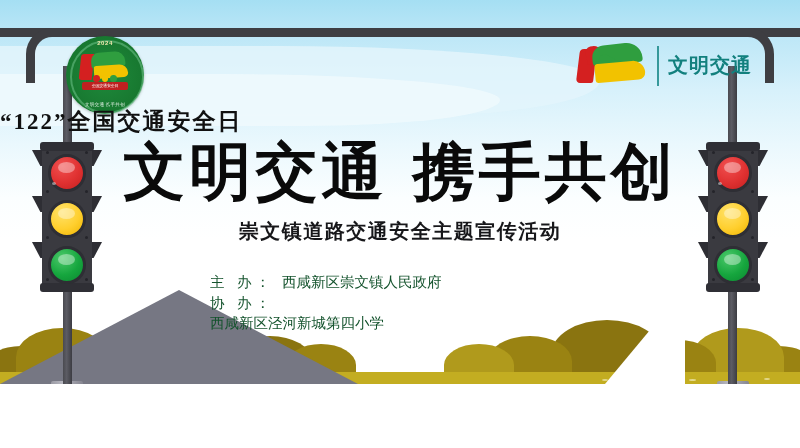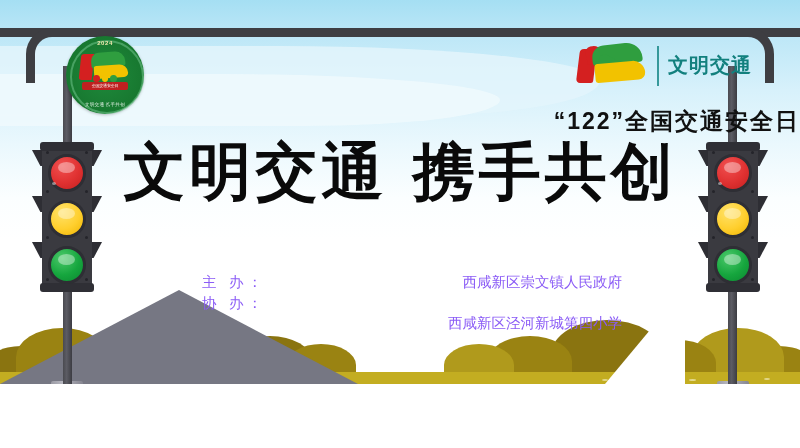--- a/index.html
+++ b/index.html
@@ -108,36 +108,36 @@
   .lm-yellow{position:absolute;left:19px;top:19px;width:50px;height:19px;background:#f2c200;
             border-radius:5px 18px 10px 4px;transform:rotate(-5deg);}
   .lm-green2{position:absolute;left:22px;top:14px;width:22px;height:12px;background:#2f9e3f;border-radius:6px;transform:rotate(30deg);}
   .logo-div{width:2px;height:40px;background:#1b8a8a;opacity:.85;}
   .logo-txt{display:flex;flex-direction:column;justify-content:center;line-height:1.08;}
   .logo-txt span{font-size:20px;font-weight:bold;color:#12807e;letter-spacing:1px;
         font-family:"DejaVu Sans","Liberation Sans",sans-serif;}
 
   
   .content{position:absolute;left:0;top:0;width:800px;height:448px;}
-  .kicker{position:absolute;left:0;top:106px;width:800px;text-align:right;
+  .kicker{position:absolute;left:0;top:106px;width:800px;text-align:left;
         font-size:23px;font-weight:bold;color:#111;letter-spacing:2px;
-        font-family:Liberation Sans, sans-serif;}
+        font-family:Liberation Serif, serif;}
   .headline{position:absolute;left:0;top:139px;width:800px;text-align:center;
         font-size:62px;font-weight:bold;color:#0a0a0a;letter-spacing:4px;line-height:1.05;
         font-family:"DejaVu Serif","Liberation Serif",serif;}
   .subhead{position:absolute;left:0;top:218px;width:800px;text-align:center;
         font-size:20px;font-weight:bold;color:#17171a;letter-spacing:1.5px;
         font-family:"DejaVu Serif","Liberation Serif",serif;}
 
-  .credits{position:absolute;left:202px;top:272px;width:420px;
-        font-size:14.5px;color:#8b5cf6;line-height:1.43;
+  .credits{position:absolute;left:210px;top:272px;width:420px;
+        font-size:14.5px;color:#14532d;line-height:1.43;
         font-family:"DejaVu Sans","Liberation Sans",sans-serif;}
   .credit-row{display:flex;align-items:flex-start;}
   .credit-label{width:72px;flex:0 0 72px;letter-spacing:4px;}
-  .credit-vals{flex:1;text-align:right;}
+  .credit-vals{flex:1;}
   .credit-vals div{white-space:nowrap;}
 </style>
 </head>
 <body>
 
 <div class="stage">
 
   <div class="sky">
     <div class="cloud-swoosh"></div>
     <div class="cloud-swoosh2"></div>
@@ -277,20 +277,21 @@
     </div>
     <div class="logo-div"></div>
     <div class="logo-txt">
       <span>文明交通</span>
     </div>
   </div>
 
   <div class="content">
     <div class="kicker">“122”全国交通安全日</div>
     <div class="headline">文明交通 携手共创</div>
+    <div class="subhead">崇文镇道路交通安全主题宣传活动</div>
     <div class="credits" id="credits">
         <div class="credit-row">
           <div class="credit-label">主 办：</div>
           <div class="credit-vals">
             <div>西咸新区崇文镇人民政府</div>
           </div>
         </div>
         <div class="credit-row">
           <div class="credit-label">协 办：</div>
         </div>

